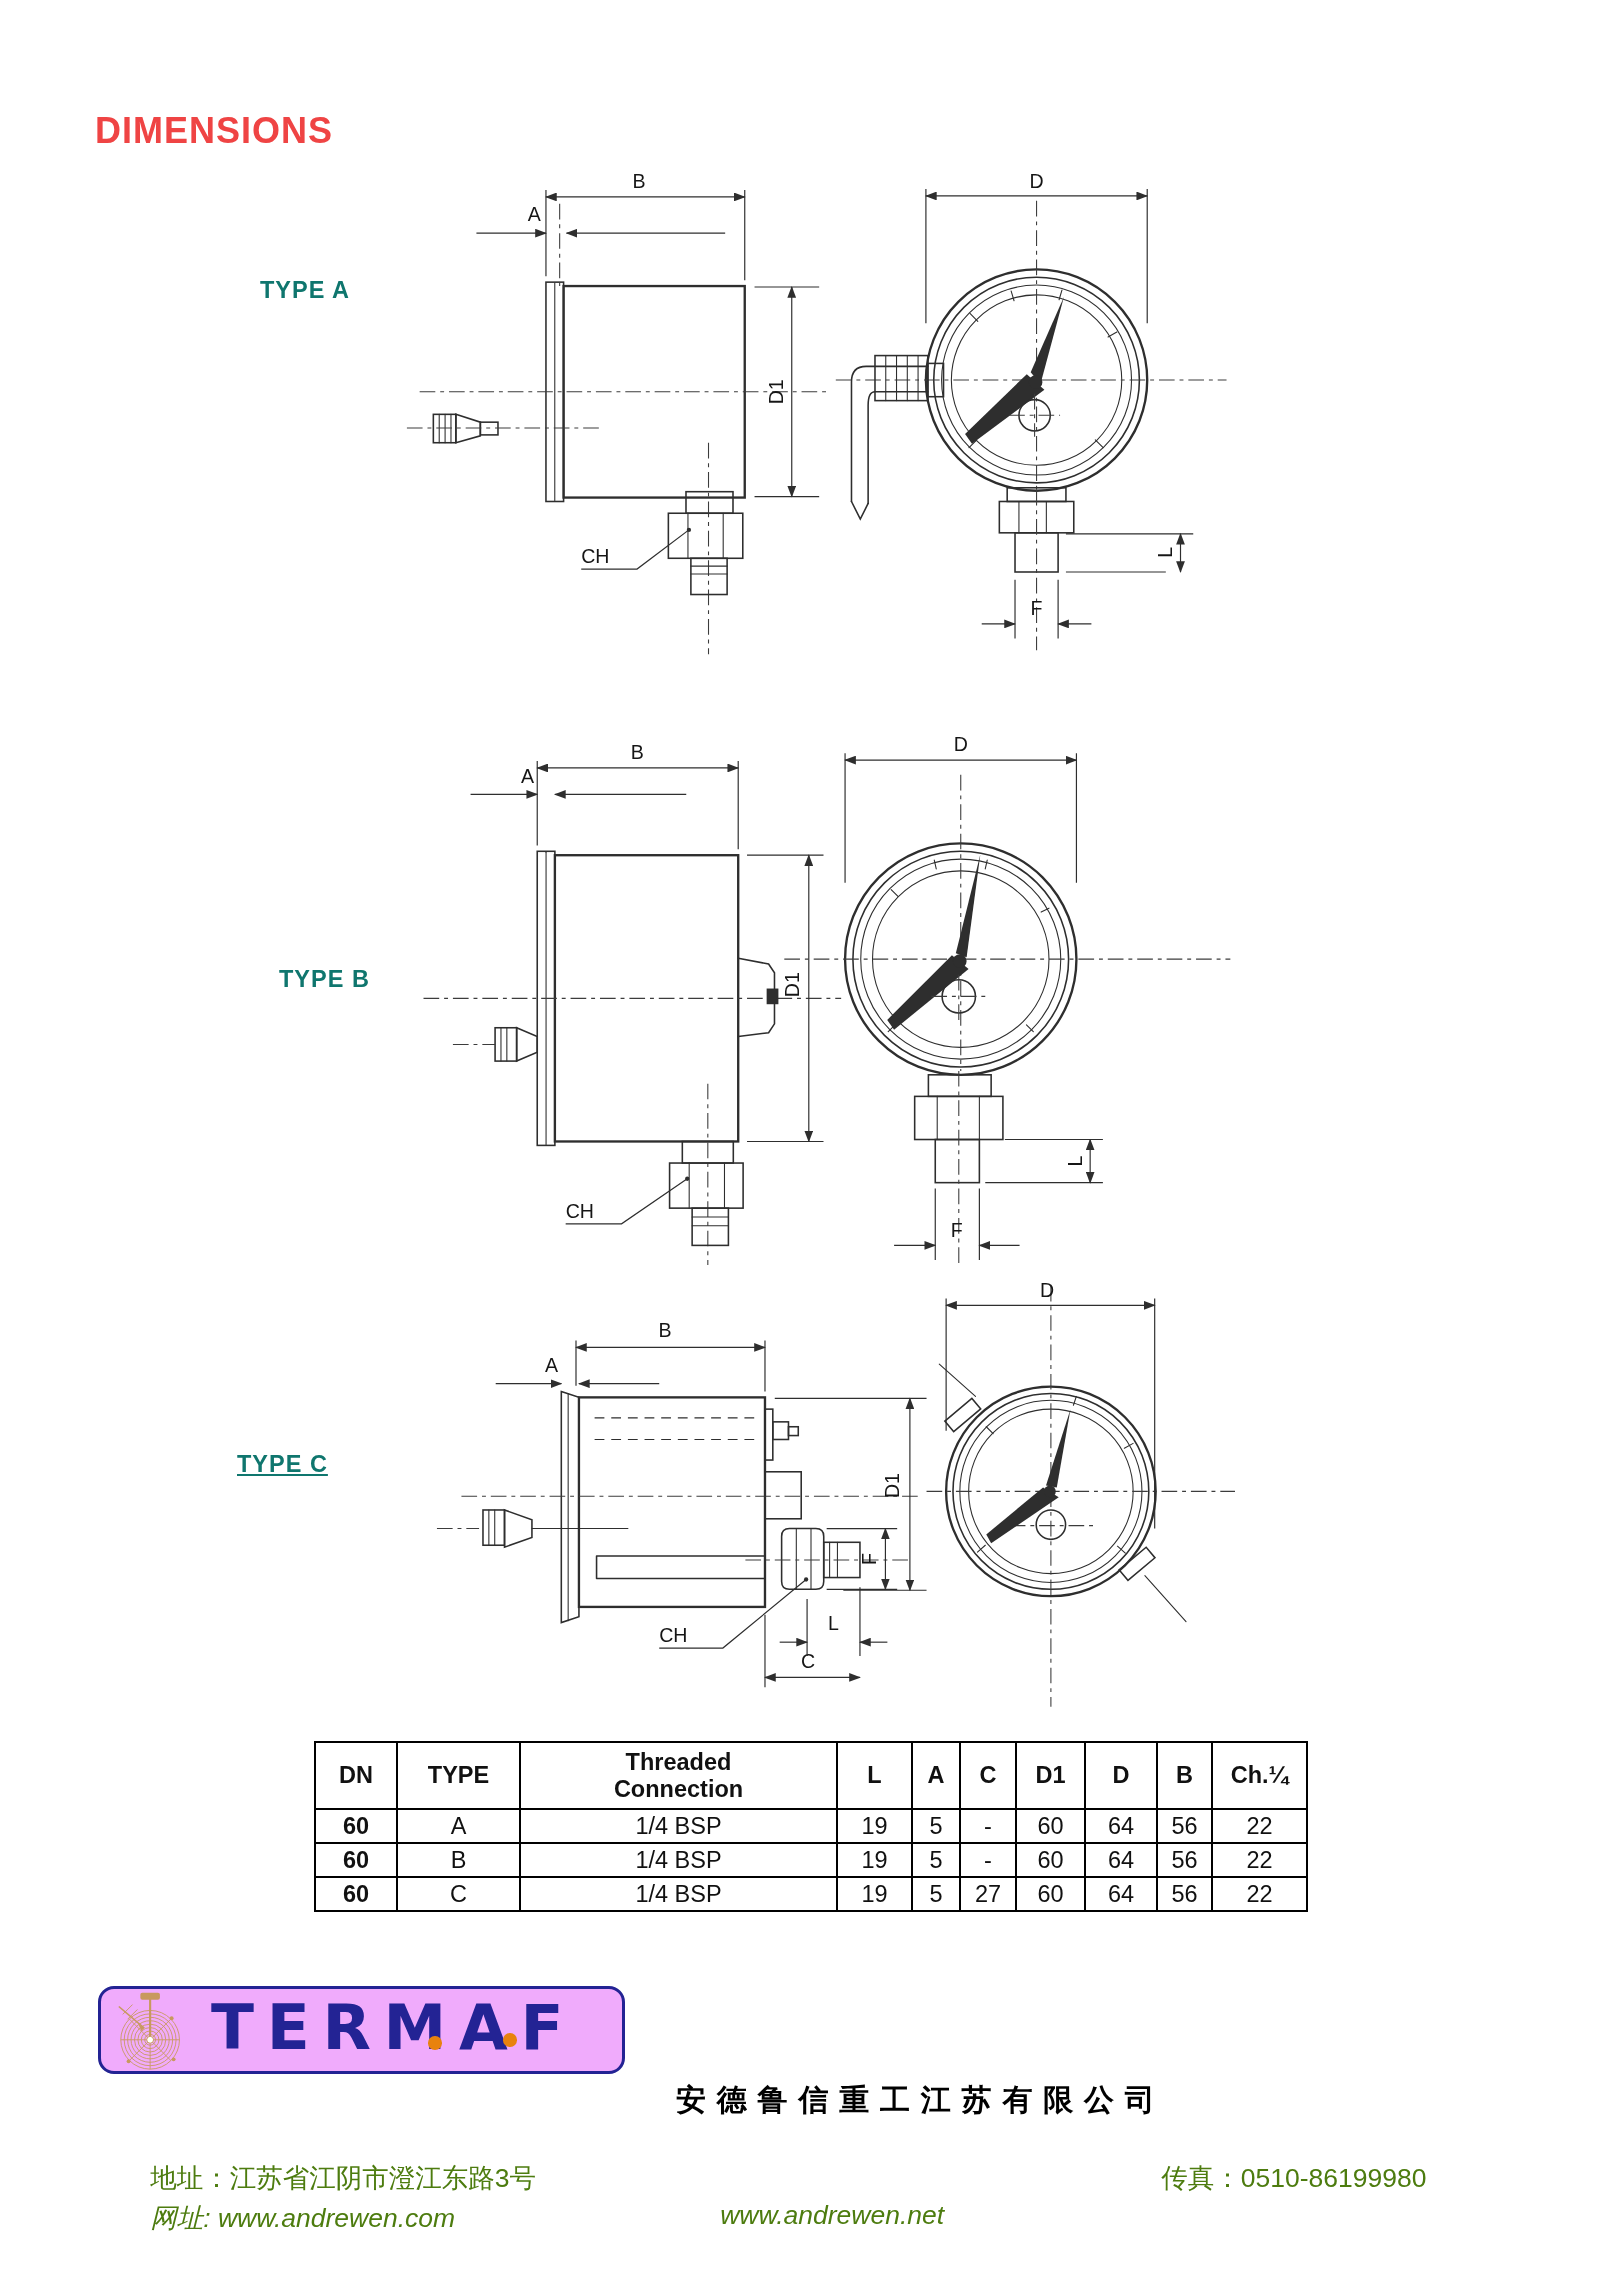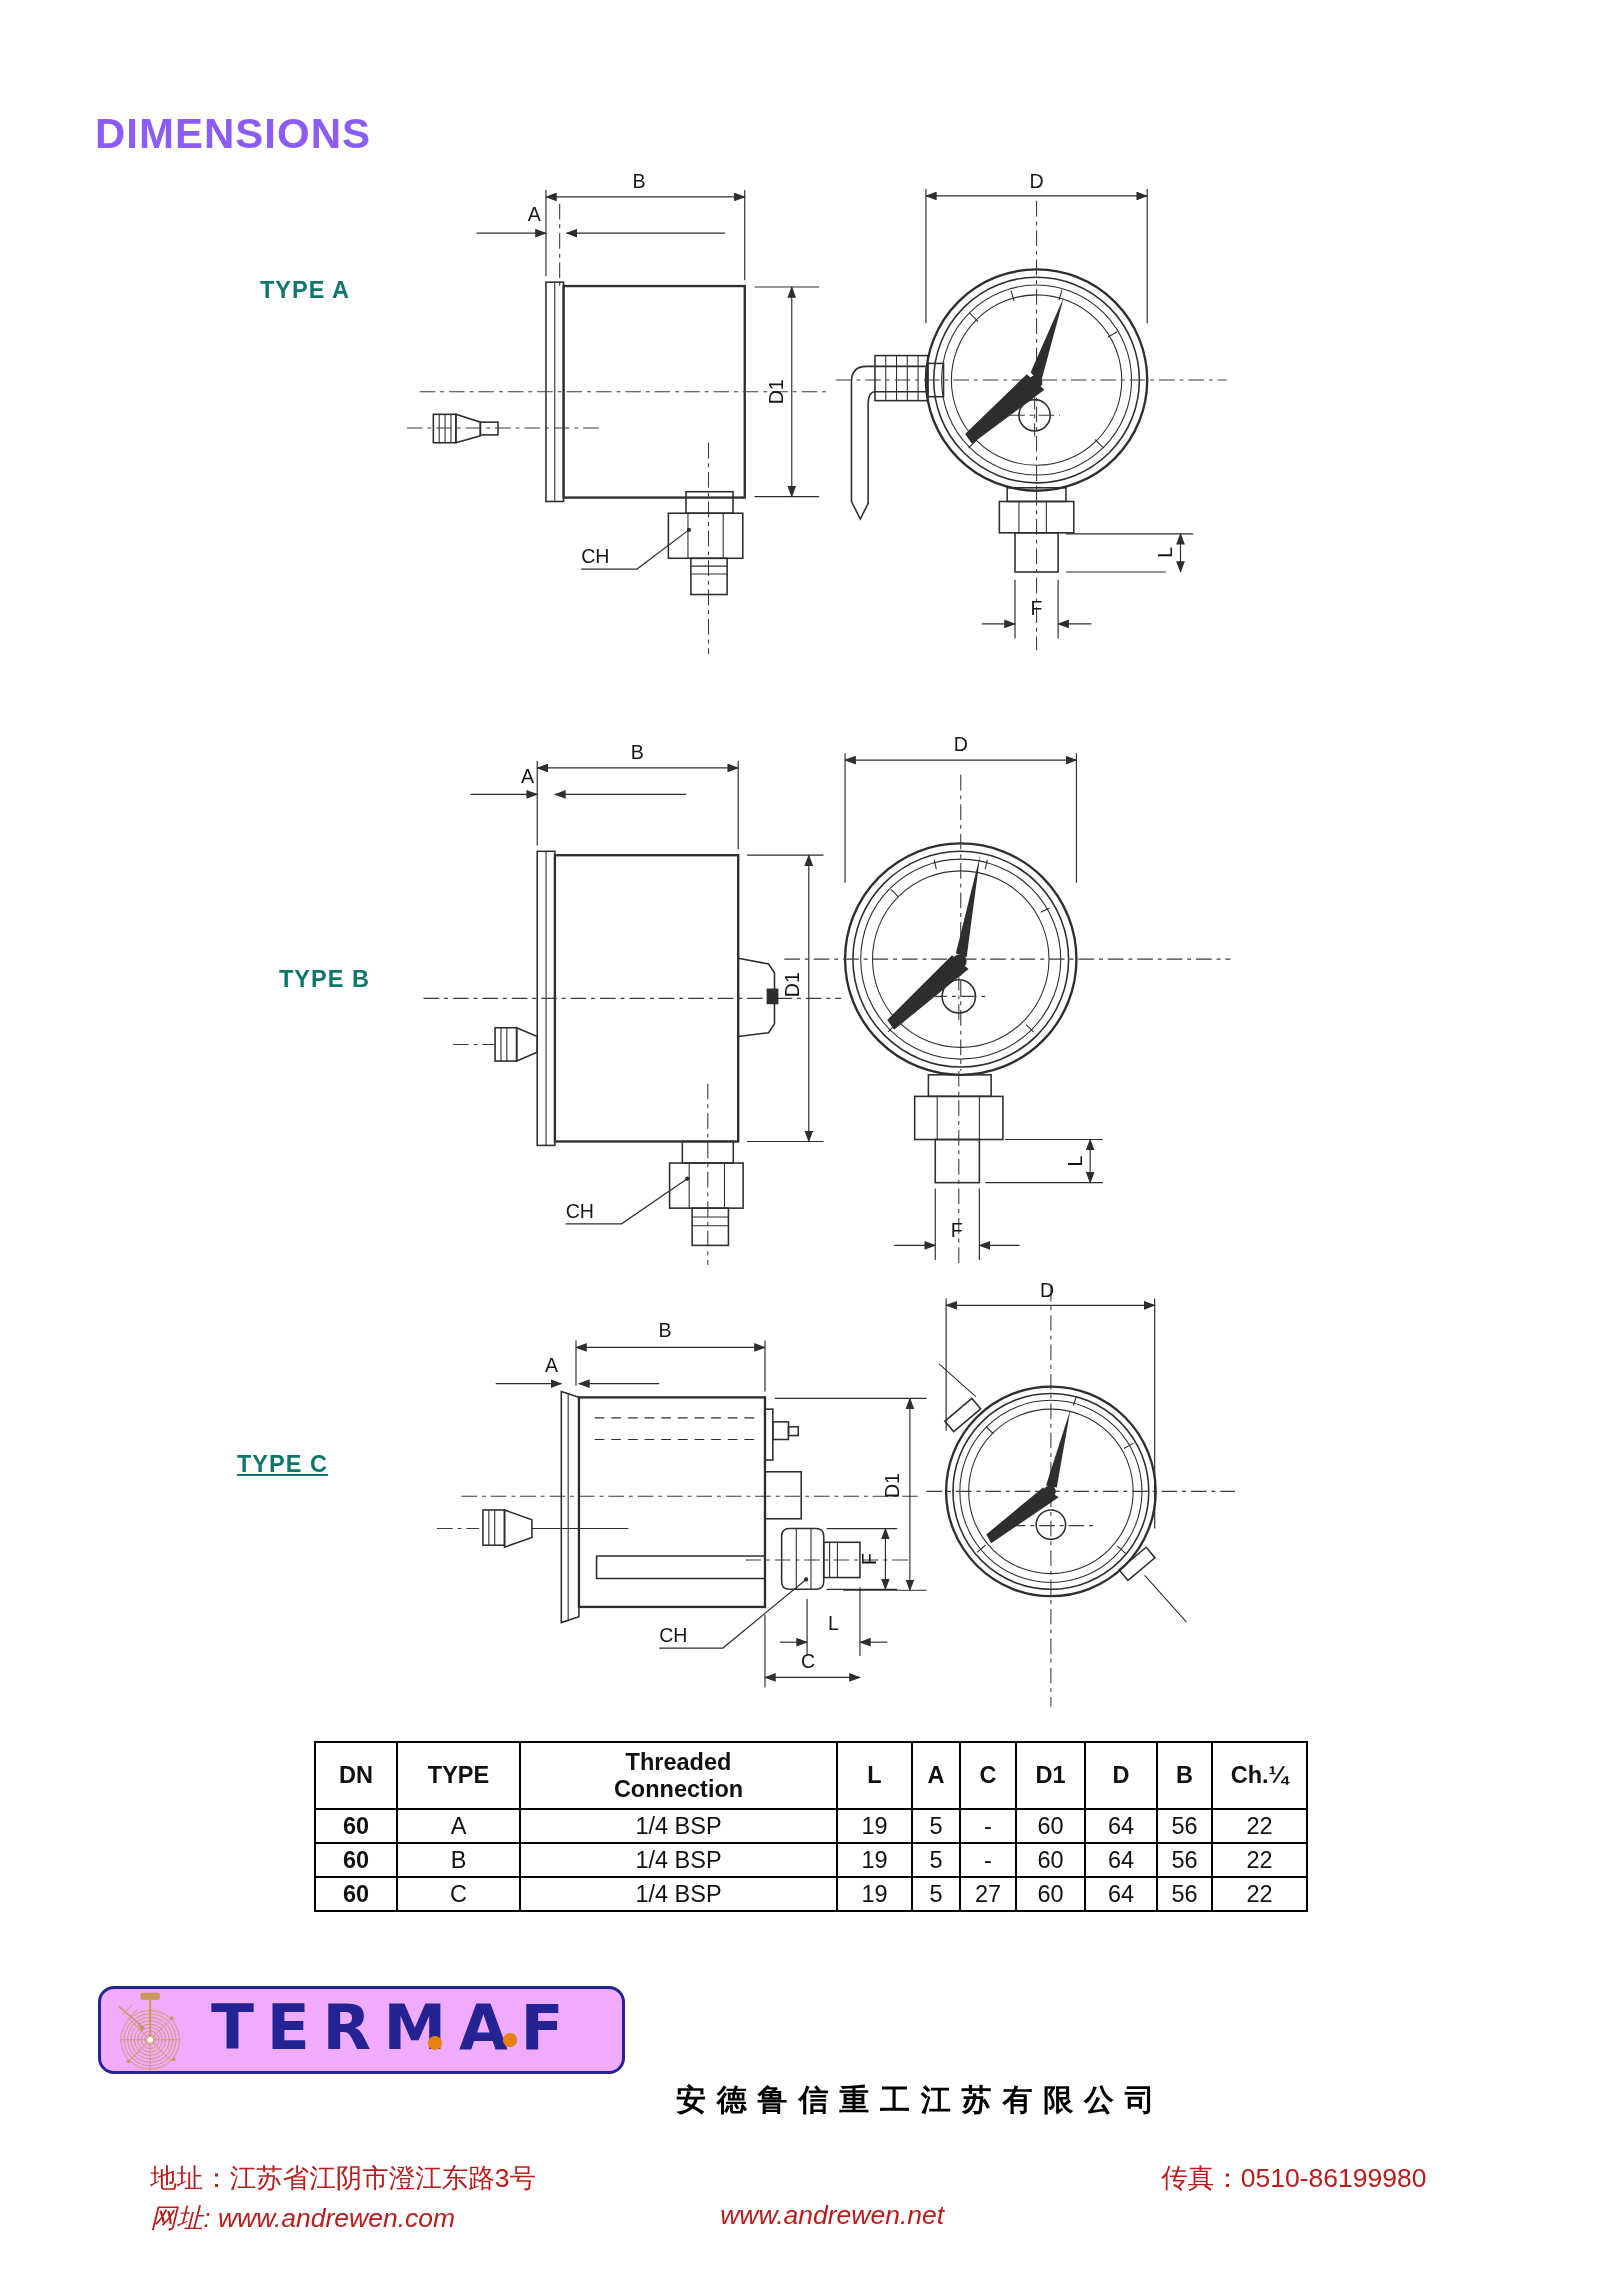--- a/index.html
+++ b/index.html
@@ -1,18 +1,18 @@
 <!DOCTYPE html>
 <html><head>
 <meta charset="utf-8">
 <style>
   html,body{margin:0;padding:0;background:#e8e8e8;}
   .page{position:relative;width:1621px;height:2270px;background:#ffffff;overflow:hidden;
         font-family:"Liberation Sans","DejaVu Sans",sans-serif;color:#111;}
-  .title{position:absolute;left:95px;top:110px;font-size:42px;font-weight:bold;letter-spacing:1px;color:#8b5cf6;}
+  .title{position:absolute;left:95px;top:110px;font-size:36px;font-weight:bold;letter-spacing:1px;color:#ef4444;}
   .type-label{position:absolute;font-size:23.5px;font-weight:bold;color:#0f766e;letter-spacing:1px;}
   svg{position:absolute;}
   svg .ln{stroke:#2e2e2e;stroke-width:1.6;fill:none;stroke-linecap:round;}
   svg .thk{stroke-width:2.4;}
   svg .thin{stroke-width:1.1;}
   svg .cl{stroke:#3c3c3c;stroke-width:1.1;stroke-dasharray:16 5 4 5;fill:none;}
   svg .dim{stroke:#2e2e2e;stroke-width:1.2;fill:none;}
   svg .dsh{stroke-dasharray:10 7;}
   svg .fl{fill:#2e2e2e;stroke:none;}
   svg text.dl{font:20px "Liberation Sans","DejaVu Sans",sans-serif;fill:#161616;}
@@ -25,21 +25,21 @@
   .spec-table thead th{font-weight:bold;height:65px;line-height:26.5px;white-space:pre-line;border-bottom:2.9px solid #000;}
   .spec-table tbody td{height:32px;font-weight:normal;}
   .spec-table tbody td.b{font-weight:bold;}
   
   .logo-box{position:absolute;left:98px;top:1986px;width:521px;height:82px;border:3.9px solid #232394;
             border-radius:16px;background:#f0abfc;}
   .logo-text{position:absolute;left:110px;top:50%;transform:translateY(-54%);font-size:63px;font-weight:bold;
              color:#232394;letter-spacing:12.7px;font-family:"DejaVu Sans","Liberation Sans",sans-serif;}
   .logo-dot{position:absolute;width:13.7px;height:13.7px;border-radius:50%;background:#e8820e;}
   .company-name{position:absolute;left:676px;top:2080px;font-size:30px;font-weight:600;letter-spacing:10.8px;color:#000;}
-  .footer-line{position:absolute;height:31px;font-size:26.5px;color:#b91c1c;}
+  .footer-line{position:absolute;height:31px;font-size:26.5px;color:#4d7c0f;}
   .footer-item{position:absolute;top:0;white-space:pre;}
 </style>
 </head>
 <body>
 
 <div class="page">
 
   <div class="title">DIMENSIONS</div>
 
   <div class="type-label" style="left:260px;top:277px;">TYPE A</div>

